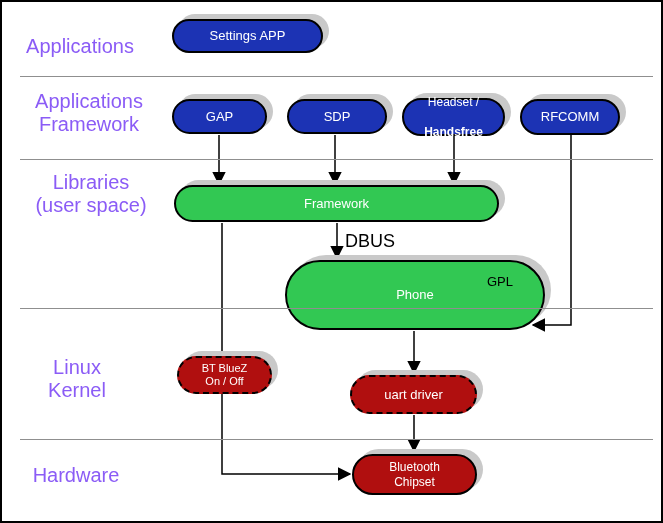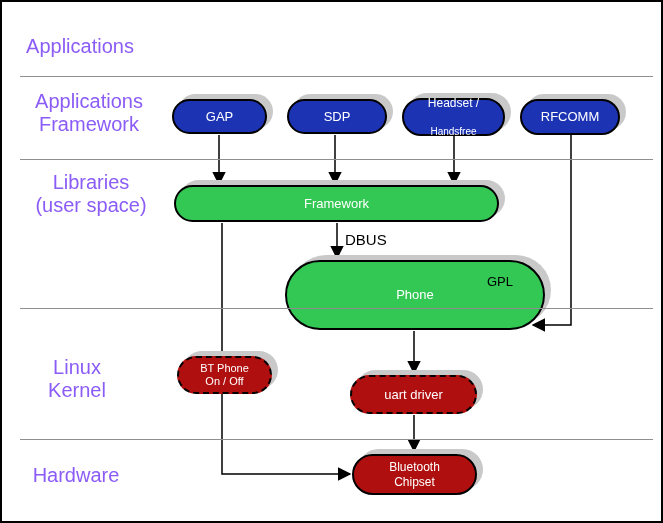--- a/index.html
+++ b/index.html
@@ -40,28 +40,28 @@
   .n-gap       { left:170px; top:97px;  width:95px;  height:35px; }
   .n-sdp       { left:285px; top:97px;  width:100px; height:35px; }
   .n-headset   { left:400px; top:96px;  width:103px; height:38px; }
   .n-rfcomm    { left:518px; top:97px;  width:100px; height:36px; }
   .n-framework { left:172px; top:183px; width:325px; height:37px; }
   .n-bluez     { left:283px; top:258px; width:260px; height:70px; }
   .n-btpower   { left:175px; top:354px; width:95px;  height:38px; font-size:11px; }
   .n-uart      { left:348px; top:373px; width:127px; height:39px; }
   .n-chipset   { left:350px; top:452px; width:125px; height:41px; font-size:12px; }
   .headset-l1 { display:block; font-size:12px; }
-  .headset-l2 { display:block; font-size:10px; }
+  .headset-l2 { display:block; font-size:12px;font-weight:bold; }
   .gpl-badge {
     position:absolute; right:30px; top:12px; color:#000; font-size:13px;
   }
   
   .wires { position:absolute; left:0; top:0; z-index:1; }
   .edge-label {
-    position:absolute; left:343px; top:229px; color:#000; font-size:15px; z-index:2;
+    position:absolute; left:343px; top:229px; color:#000; font-size:18px; z-index:2;
   }
 </style>
 </head>
 <body>
 
 <div class="canvas">
 
   <svg class="wires" width="663" height="523">
     <defs>
       <marker id="ah" viewBox="0 0 10 10" refX="9" refY="5" markerWidth="9" markerHeight="9" orient="auto-start-reverse">
@@ -84,39 +84,40 @@
   <div class="layer-label lbl-libraries">Libraries
 (user space)</div>
   <div class="layer-label lbl-linux-kernel">Linux Kernel</div>
   <div class="layer-label lbl-hardware">Hardware</div>
 
   <div class="divider div1"></div>
   <div class="divider div2"></div>
   <div class="divider div3"></div>
   <div class="divider div4"></div>
 
+  <div class="pill blue n-settings">Settings APP</div>
 
   <div class="pill blue n-gap">GAP</div>
   <div class="pill blue n-sdp">SDP</div>
   <div class="pill blue n-headset">
     <span>
       <span class="headset-l1">Headset /</span>
       <span class="headset-l2">Handsfree</span>
     </span>
   </div>
   <div class="pill blue n-rfcomm">RFCOMM</div>
 
   <div class="pill green n-framework">Framework</div>
   <div class="pill green n-bluez">
     <span>Phone</span>
     <span class="gpl-badge">GPL</span>
   </div>
 
   <div class="edge-label">DBUS</div>
 
-  <div class="pill red dashed n-btpower">BT Phone
+  <div class="pill red dashed n-btpower">BT BlueZ
 On / Off</div>
   <div class="pill red dashed n-uart">uart driver</div>
 
   <div class="pill red n-chipset">Bluetooth
 Chipset</div>
 
 </div>
 
 </body></html>

